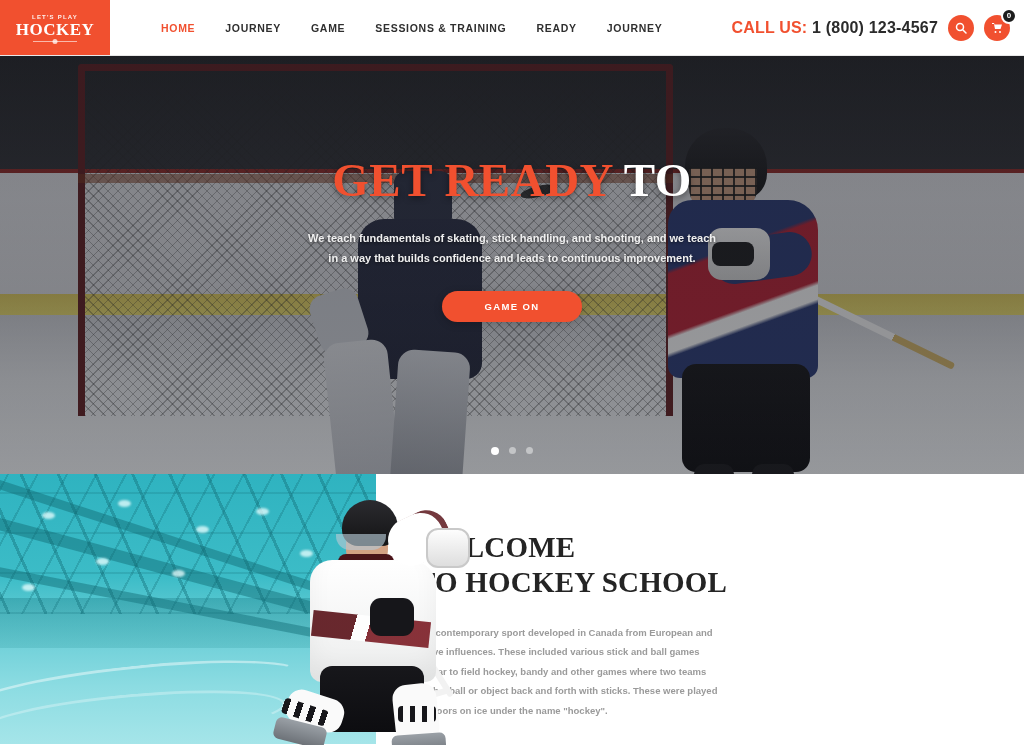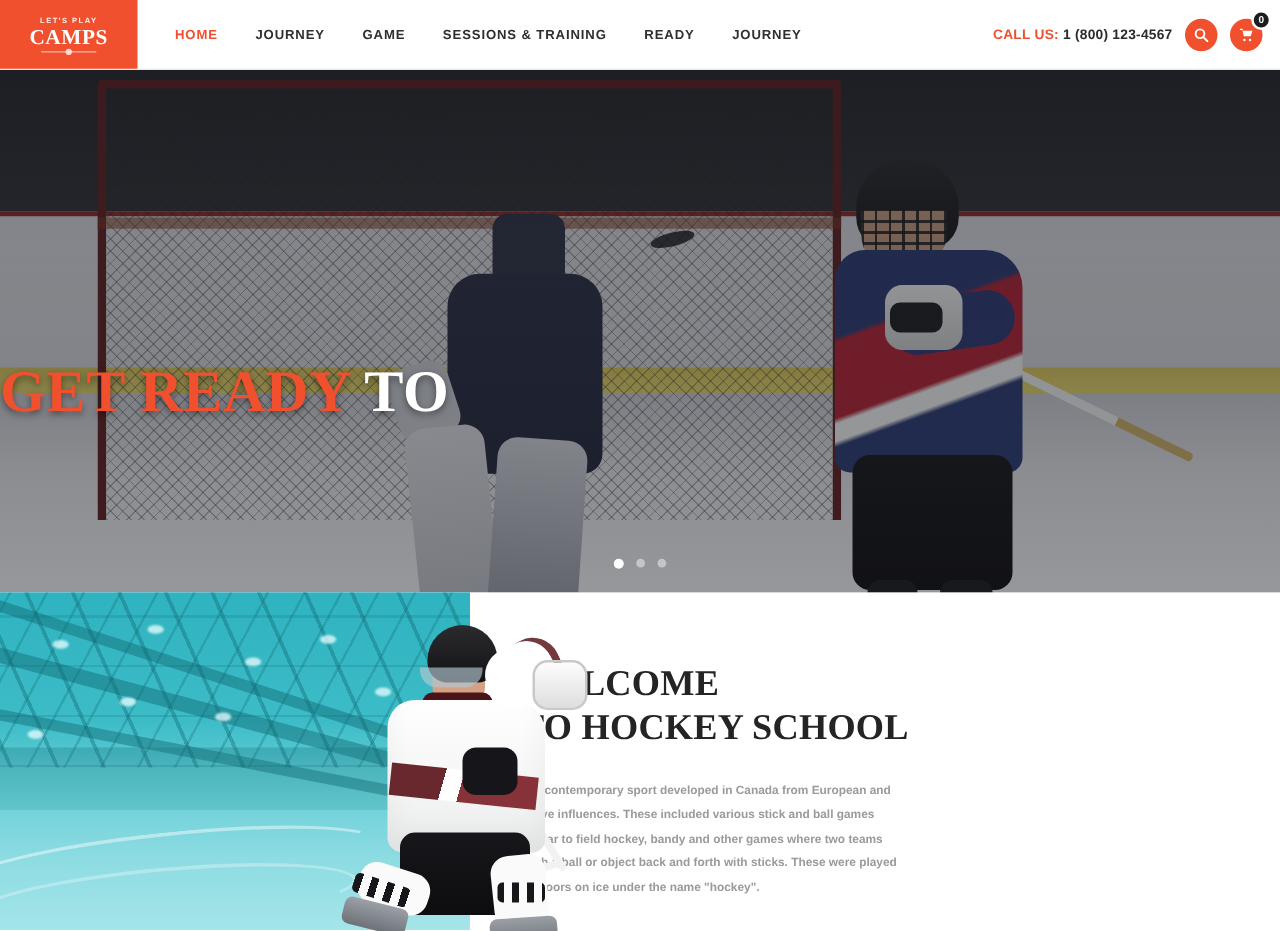--- a/index.html
+++ b/index.html
@@ -53,29 +53,29 @@
     padding-left:30px;
   }
   .nav a {
     font-size:10.5px;
     font-weight:bold;
     letter-spacing:.7px;
     color:#2f2f2f;
     text-decoration:none;
     white-space:nowrap;
   }
-  .nav a.active { color:#f1502f; }
+  .nav a.active { color:#f1502f;margin-left:21px; }
 
   .header-right {
     margin-left:auto;
     display:flex; align-items:center; gap:10px;
     padding-right:14px;
   }
   .callus {
-    font-size:11px; font-weight:bold; letter-spacing:.2px;
+    font-size:16px; font-weight:bold; letter-spacing:.2px;
     color:#2b2b2b; white-space:nowrap;
   }
   .callus .lbl { color:#f1502f; }
   .circ-btn {
     width:26px; height:26px; border-radius:50%;
     background:#f1502f; color:#fff;
     display:flex; align-items:center; justify-content:center;
     position:relative; flex:none; cursor:pointer;
   }
   .circ-btn svg { display:block; }
@@ -219,21 +219,21 @@
     transform:rotate(26deg); transform-origin:left center;
     border-radius:3px;
   }
   .hero-scrim {
     position:absolute; inset:0;
     background:linear-gradient(180deg, rgba(20,22,28,.46), rgba(20,22,28,.40));
   }
 
   .hero-content {
     position:absolute; inset:0;
-    display:flex; flex-direction:row;
+    display:flex; flex-direction:column;
     align-items:center; justify-content:flex-start;
     padding-top:100px;
     z-index:5;
   }
   .hero-h1 {
     font-family:"Liberation Serif", serif;
     font-size:47px;
     font-weight:bold;
     color:#ffffff;
     letter-spacing:.5px;
@@ -467,21 +467,21 @@
   }
 </style>
 </head>
 <body>
 
 <header class="header">
 
   <div class="logo-box">
     <div class="logo-inner">
       <div class="logo-top">LET'S PLAY</div>
-      <div class="logo-main">CAMPS</div>
+      <div class="logo-main">HOCKEY</div>
       <div class="logo-rule"></div>
     </div>
   </div>
 
   <nav class="nav">
     <a href="#" class="active">HOME</a>
     <a href="#">JOURNEY</a>
     <a href="#">GAME</a>
     <a href="#">SESSIONS &amp; TRAINING</a>
     <a href="#">READY</a>
@@ -547,20 +547,22 @@
 
     </div>
 
     <div class="hero-scrim"></div>
   </div>
 
   <div class="hero-content">
     <h1 class="hero-h1">
       <span class="hl">GET READY</span><span> TO</span><br>
     </h1>
+    <p class="hero-sub">We teach fundamentals of skating, stick handling, and shooting, and we teach in a way that builds confidence and leads to continuous improvement.</p>
+    <button class="hero-btn">GAME ON</button>
   </div>
 
   <div class="hero-dots">
     <span class="active"></span>
     <span></span>
     <span></span>
   </div>
 </section>
 
 <section class="welcome">

